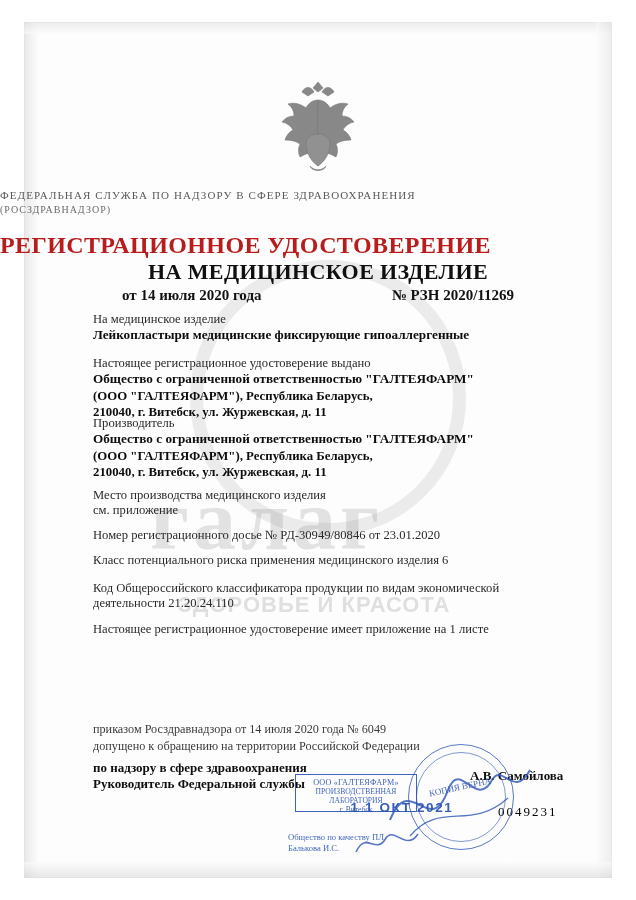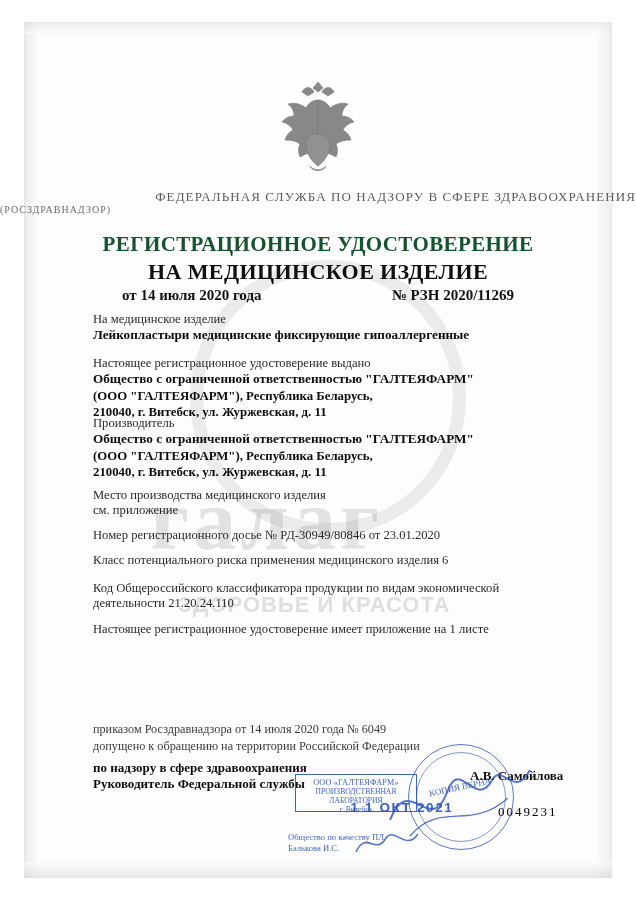--- a/index.html
+++ b/index.html
@@ -113,46 +113,46 @@
     width: 80px;
     height: 104px;
     opacity: .82;
   }
 
   
   .agency-line1 {
     position: absolute;
     left: 0; right: 0;
     top: 189px;
-    text-align: right;
-    font-family: "Liberation Serif", serif;
-    font-size: 13px;
+    text-align: left;
+    font-family: "Liberation Serif", serif;
+    font-size: 11px;
     letter-spacing: 1.1px;
     color: #5a5a5a;
   }
   .agency-line2 {
     position: absolute;
     left: 0; right: 0;
     top: 204px;
     text-align: left;
     font-size: 10px;
     letter-spacing: 1px;
     color: #6a6a6a;
   }
 
   .title1 {
     position: absolute;
     left: 0; right: 0;
     top: 232px;
-    text-align: center;
-    font-family: "Liberation Serif", serif;
-    font-size: 21px;
+    text-align: left;
+    font-family: "Liberation Serif", serif;
+    font-size: 24px;
     font-weight: 700;
     letter-spacing: .4px;
-    color: #14532d;
+    color: #b91c1c;
   }
   .title2 {
     position: absolute;
     left: 0; right: 0;
     top: 259px;
     text-align: center;
     font-size: 22px;
     font-weight: 700;
     letter-spacing: .4px;
     color: #101010;

